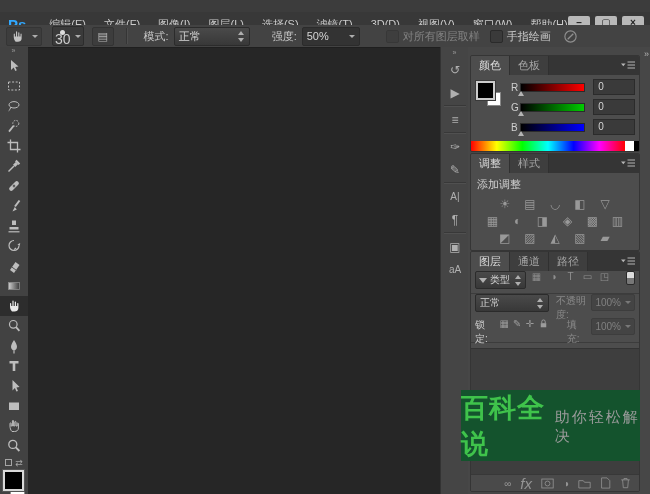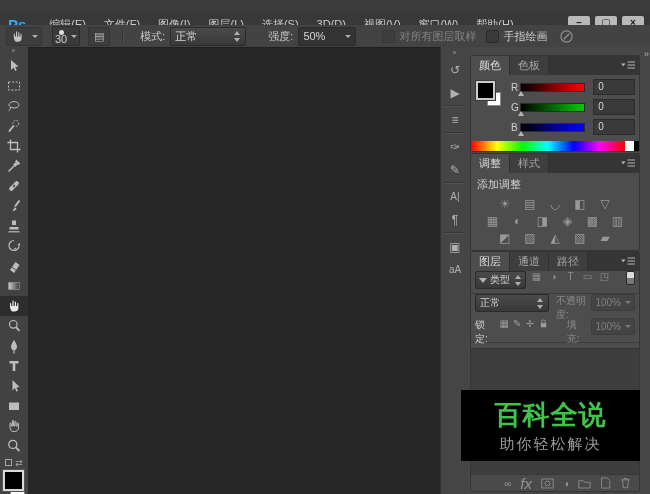--- a/index.html
+++ b/index.html
@@ -16,21 +16,21 @@
            font-size:10px;line-height:13px;text-align:center;font-weight:bold;}
   
   .optionsbar{position:absolute;left:0;top:25px;right:0;height:22px;background:#434343;
               border-bottom:1px solid #2b2b2b;display:flex;align-items:center;font-size:11px;}
   .opt-sep{width:1px;height:16px;background:#353535;border-right:1px solid #4e4e4e;margin:0 6px;}
   .tool-preset{display:flex;align-items:center;gap:3px;margin-left:6px;padding:1px 3px;
                border:1px solid #353535;border-radius:2px;background:#3d3d3d;}
   .brushbox{display:flex;align-items:center;margin-left:10px;background:#3a3a3a;
             border:1px solid #2c2c2c;border-radius:2px;padding:0 2px;height:18px;}
   .brush-dot{width:5px;height:5px;border-radius:50%;background:#ddd;margin:0 auto;}
-  .brush-num{font-size:11px;color:#ccc;text-align:right;line-height:8px;}
+  .brush-num{font-size:14px;color:#ccc;text-align:right;line-height:8px;}
   .caret{width:0;height:0;border:3.5px solid transparent;border-top-color:#aeaeae;
          border-bottom:0;margin-left:4px;}
   .spin{position:relative;width:7px;height:11px;margin-left:6px;}
   .spin::before{content:"";position:absolute;left:0;top:0;border:3.5px solid transparent;
                 border-bottom:4px solid #aeaeae;border-top:0;}
   .spin::after{content:"";position:absolute;left:0;bottom:0;border:3.5px solid transparent;
                border-top:4px solid #aeaeae;border-bottom:0;}
   .dropdown{display:flex;align-items:center;justify-content:space-between;
             background:linear-gradient(#4a4a4a,#383838);border:1px solid #2b2b2b;
             border-radius:2px;height:17px;padding:0 4px;color:#d6d6d6;}
@@ -117,38 +117,39 @@
   .lock-ic{color:#9c9c9c;font-size:10px;}
   .val-drop{display:flex;align-items:center;background:#3a3a3a;border:1px solid #2b2b2b;
             border-radius:2px;height:15px;padding:0 3px;font-size:10px;color:#bdbdbd;}
   .lr-list{position:absolute;left:0;right:0;top:96px;bottom:17px;background:#3e3e3e;
            border-top:1px solid #333;}
   .lr-bottom{position:absolute;left:0;right:0;bottom:0;height:16px;background:#4a4a4a;
              border-top:1px solid #383838;display:flex;align-items:center;justify-content:flex-end;
              gap:9px;padding-right:8px;color:#949494;font-size:10px;}
   .lr-bottom .txt{font-style:italic;font-size:15px;}
   
-  .watermark{position:absolute;left:461px;top:390px;width:179px;height:71px;background:#000000;
-             display:flex;flex-direction:column;align-items:center;justify-content:center;z-index:5;}
+  .watermark{position:absolute;left:461px;top:390px;width:179px;height:71px;background:#14532d;
+             display:flex;align-items:center;justify-content:center;z-index:5;}
   .wm-title{font-size:27px;font-weight:bold;letter-spacing:1px;}
   .wm-sub{font-size:15px;color:#9b9b9b;letter-spacing:2px;margin-top:2px;}
   svg{display:block;}
 </style>
 </head>
 <body>
 
 <div class="app">
 
   <div class="menubar">
     <div class="pslogo">Ps</div>
     <div class="menu-item">编辑(E)</div>
     <div class="menu-item">文件(F)</div>
     <div class="menu-item">图像(I)</div>
     <div class="menu-item">图层(L)</div>
     <div class="menu-item">选择(S)</div>
+    <div class="menu-item">滤镜(T)</div>
     <div class="menu-item">3D(D)</div>
     <div class="menu-item">视图(V)</div>
     <div class="menu-item">窗口(W)</div>
     <div class="menu-item">帮助(H)</div>
     <div class="win-controls">
       <div class="win-btn">–</div>
       <div class="win-btn">▢</div>
       <div class="win-btn">×</div>
     </div>
   </div>

